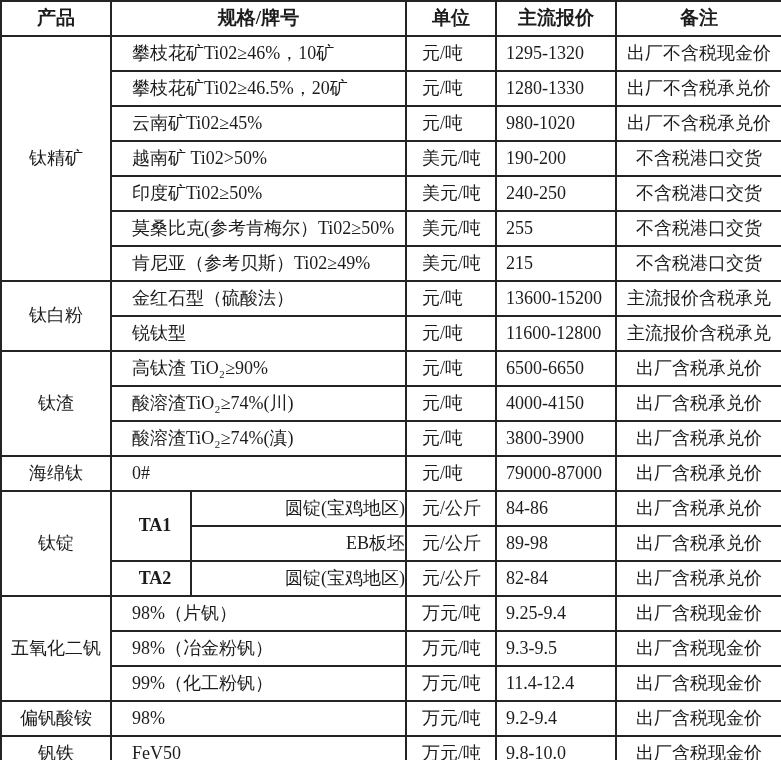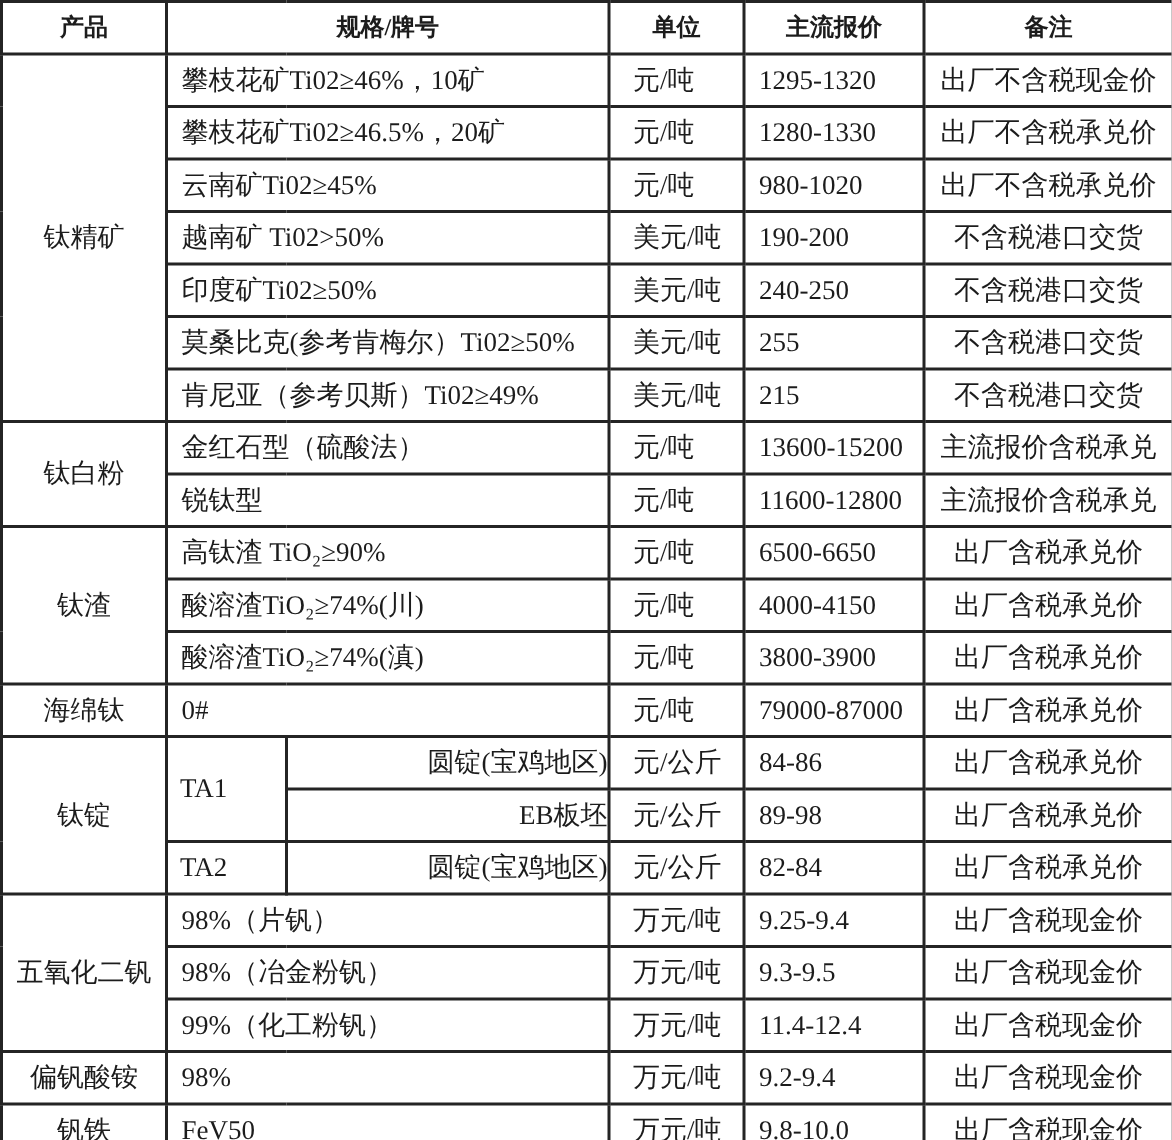--- a/index.html
+++ b/index.html
@@ -22,27 +22,27 @@
     border:2px solid #242424;
     padding:0;
     height:33px;
     font-size:18px;
     line-height:1.1;
     white-space:nowrap;
     overflow:hidden;
     vertical-align:middle;
   }
   .price-table th{
-    font-size:16px;
+    font-size:19px;
     font-weight:bold;
     text-align:center;
   }
   td.product{ text-align:center; }
-  td.spec   { text-align:left; padding-left:9px; }
-  td.grade  { text-align:left; padding-left:8px; }
+  td.spec   { text-align:left; padding-left:20px; }
+  td.grade  { text-align:center; padding-left:8px;font-weight:bold; }
   td.form   { text-align:right; padding-left:9px; }
   td.unit   { text-align:left; padding-left:15px;font-family:Liberation Serif, serif; }
   td.price  { text-align:left; padding-left:9px; }
   td.note   { text-align:center;margin-top:36px; }
   tr:last-child td{ height:34px; }
 </style>
 </head>
 <body>
 
 <table class="price-table">

